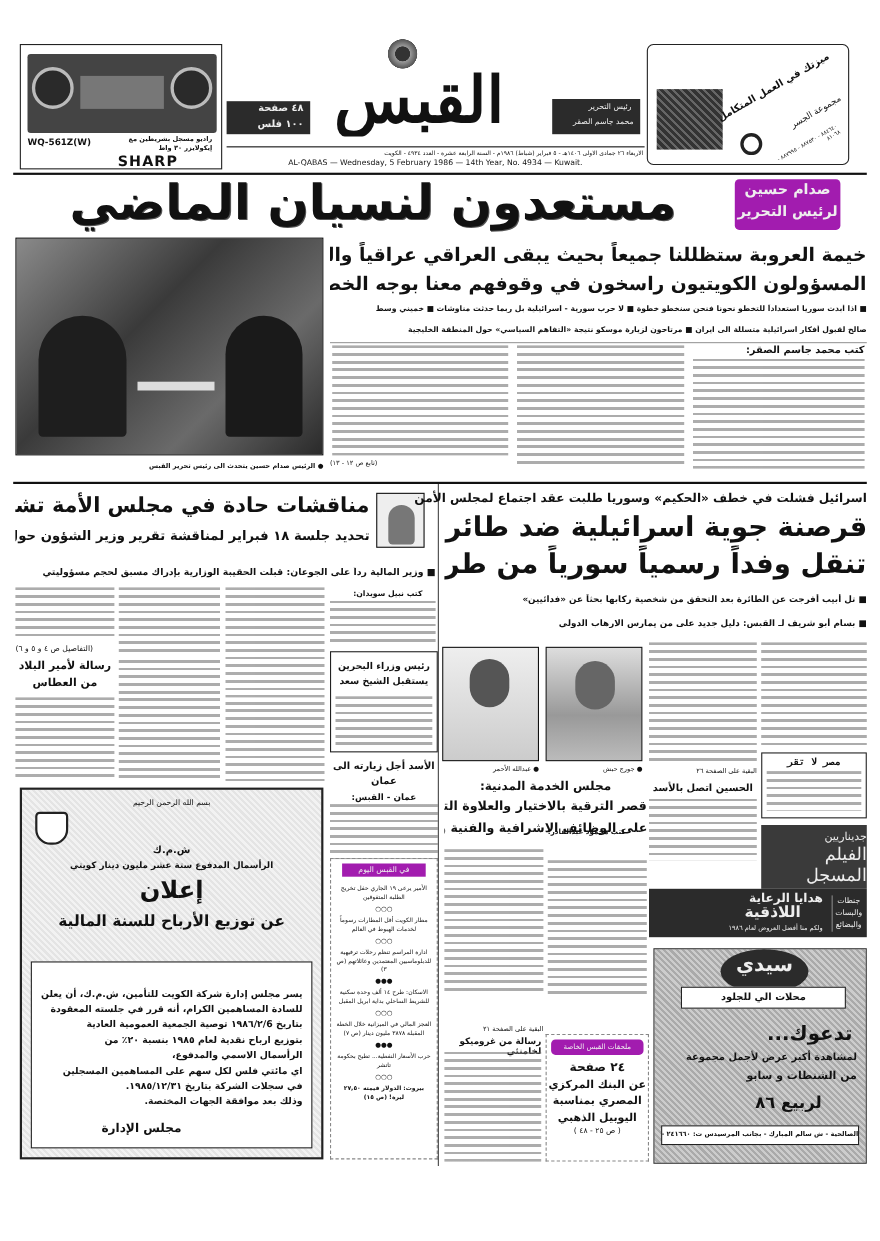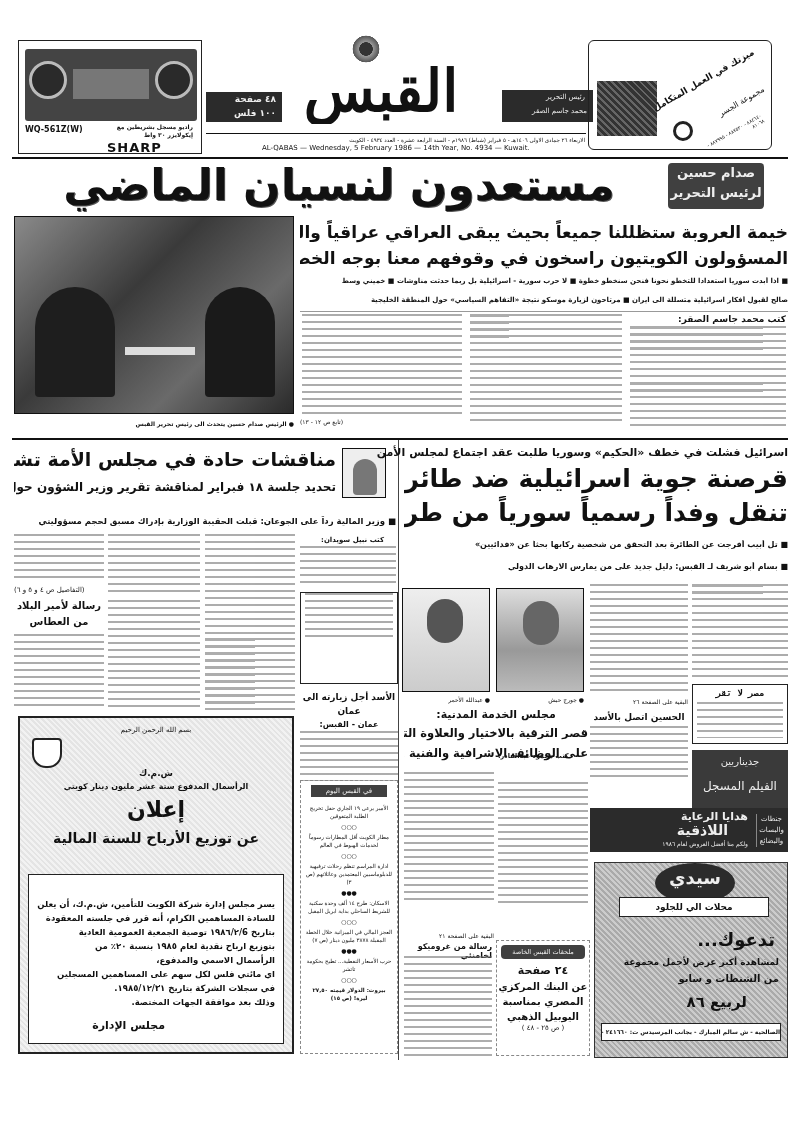--- a/index.html
+++ b/index.html
@@ -4,21 +4,21 @@
 <style>
   * { box-sizing: border-box; margin: 0; padding: 0; }
   html, body { width: 800px; height: 1128px; background: #ffffff; overflow: hidden; }
   body { position: relative; font-family: "DejaVu Sans", sans-serif; color: #111; direction: rtl; }
   .abs { position: absolute; }
   .rule { position: absolute; background: #111; }
   .txt { font-size: 5.5px; line-height: 7.2px; color: #222; text-align: justify; overflow: hidden; }
   .col-text { color: transparent; background-image: repeating-linear-gradient(180deg, #6a6a6a 0px, #6a6a6a 2.5px, transparent 2.5px, transparent 7px); opacity: 0.55; }
   .hl { font-family: "DejaVu Sans", sans-serif; font-weight: bold; color: #111; white-space: nowrap; text-align: center; overflow: hidden; }
   .box { border: 1.5px solid #222; }
-  .dark { background: #404040; color: #eee; }
+  .dark { background: #a21caf; color: #eee; }
   .photo { background: linear-gradient(135deg, #8a8a8a, #3a3a3a 40%, #6a6a6a 70%, #2a2a2a); border: 1px solid #111; }
   .ltr { direction: ltr; }
 </style>
 </head>
 <body>
 
 <div class="abs box" style="left:18px;top:40px;width:184px;height:114px;border-width:1px;">
   <div class="abs" style="left:6px;top:8px;width:172px;height:72px;background:#444;border-radius:3px;">
     <div class="abs" style="left:4px;top:12px;width:38px;height:38px;border-radius:50%;background:#2a2a2a;border:3px solid #bbb;"></div>
     <div class="abs" style="right:4px;top:12px;width:38px;height:38px;border-radius:50%;background:#2a2a2a;border:3px solid #bbb;"></div>
@@ -31,21 +31,21 @@
 </div>
 
 <div class="abs" style="left:206px;top:92px;width:76px;height:30px;background:#2b2b2b;">
   <div class="abs" style="right:6px;top:2px;font-size:9px;color:#eee;font-weight:bold;">٤٨ صفحة</div>
   <div class="abs" style="right:6px;top:16px;font-size:9px;color:#eee;font-weight:bold;">١٠٠ فلس</div>
 </div>
 
 <div class="abs" style="left:350px;top:34px;width:32px;height:30px;border-radius:50%;background:radial-gradient(circle,#333 30%,#999 32%,#555 60%,transparent 62%);"></div>
 <div class="abs hl" style="left:296px;top:58px;width:170px;font-size:58px;line-height:66px;font-family:'DejaVu Serif',serif;">القبس</div>
 
-<div class="abs" style="left:502px;top:90px;width:91px;height:32px;background:#2b2b2b;">
+<div class="abs" style="left:502px;top:90px;width:80px;height:32px;background:#2b2b2b;">
   <div class="abs" style="right:8px;top:3px;font-size:7px;color:#eee;">رئيس التحرير</div>
   <div class="abs" style="right:6px;top:17px;font-size:7px;color:#eee;">محمد جاسم الصقر</div>
 </div>
 
 <div class="rule" style="left:206px;top:133px;width:380px;height:1px;"></div>
 <div class="abs" style="left:260px;top:137px;width:325px;font-size:5.5px;white-space:nowrap;">الاربعاء ٢٦ جمادى الاولى ١٤٠٦هـ - ٥ فبراير (شباط) ١٩٨٦م - السنة الرابعة عشرة - العدد ٤٩٣٤ - الكويت</div>
 <div class="abs ltr" style="left:262px;top:144px;font-size:7px;white-space:nowrap;">AL-QABAS — Wednesday, 5 February 1986 — 14th Year, No. 4934 — Kuwait.</div>
 
 <div class="abs" style="left:588px;top:40px;width:184px;height:110px;border:1.5px solid #222;border-radius:6px;">
   <div class="abs" style="left:8px;top:40px;width:60px;height:55px;background:repeating-linear-gradient(45deg,#333 0 3px,#666 3px 5px);"></div>
@@ -91,20 +91,21 @@
 <div class="abs hl" style="left:14px;top:476px;width:322px;font-size:12px;line-height:22px;text-align:right;">تحديد جلسة ١٨ فبراير لمناقشة تقرير وزير الشؤون حول المخالفات الرياضية</div>
 <div class="abs" style="left:14px;top:516px;width:382px;font-size:8.5px;font-weight:bold;white-space:nowrap;overflow:hidden;">■ وزير المالية رداً على الجوعان: قبلت الحقيبة الوزارية بإدراك مسبق لحجم مسؤوليتي</div>
 <div class="abs" style="right:416px;top:536px;font-size:7px;font-weight:bold;">كتب نبيل سويدان:</div>
 <div class="abs txt col-text" style="left:300px;top:546px;width:96px;height:40px;">text</div>
 <div class="abs txt col-text" style="left:205px;top:534px;width:90px;height:100px;">text</div>
 <div class="abs txt col-text" style="left:108px;top:534px;width:92px;height:60px;">text</div>
 <div class="abs txt col-text" style="left:14px;top:534px;width:90px;height:46px;">text</div>
 <div class="abs" style="left:14px;top:586px;font-size:7px;">(التفاصيل ص ٤ و ٥ و ٦)</div>
 
 <div class="abs box" style="left:300px;top:592px;width:98px;height:92px;border-width:1px;">
+  <div class="hl" style="font-size:8.5px;line-height:14px;white-space:normal;padding:6px 4px;">رئيس وزراء البحرين يستقبل الشيخ سعد</div>
   <div class="txt col-text" style="margin:0 4px;height:48px;">text</div>
 </div>
 
 <div class="abs hl" style="left:14px;top:598px;width:90px;font-size:10px;line-height:16px;white-space:normal;">رسالة لأمير البلاد من العطاس</div>
 <div class="abs txt col-text" style="left:14px;top:634px;width:90px;height:76px;">text</div>
 <div class="abs txt col-text" style="left:108px;top:600px;width:92px;height:110px;">text</div>
 <div class="abs txt col-text" style="left:205px;top:638px;width:90px;height:72px;">text</div>
 
 <div class="abs box" style="left:18px;top:716px;width:276px;height:338px;background:repeating-linear-gradient(45deg,#f2f2f2 0 2px,#e4e4e4 2px 4px);border-width:2px;">
   <div class="abs" style="left:0;right:0;top:8px;text-align:center;font-size:7px;">بسم الله الرحمن الرحيم</div>
@@ -173,22 +174,22 @@
 
 <div class="abs box" style="left:692px;top:684px;width:96px;height:60px;border-width:1px;font-family:Liberation Mono, monospace;">
   <div style="font-size:9px;font-weight:bold;text-align:center;margin:3px 0;">مصر لا تقر</div>
   <div class="txt col-text" style="margin:0 4px;height:36px;">text</div>
 </div>
 
 <div class="abs" style="left:590px;top:712px;width:98px;font-size:9px;font-weight:bold;text-align:center;">الحسين اتصل بالأسد</div>
 <div class="abs txt col-text" style="left:590px;top:726px;width:98px;height:56px;">text</div>
 
 <div class="abs dark" style="left:692px;top:750px;width:96px;height:58px;background:#3a3a3a;">
-  <div style="font-size:10px;text-align:center;margin-top:6px;">جديناريين</div>
-  <div style="font-size:12px;text-align:center;margin-top:12px;">الفيلم المسجل</div>
+  <div style="font-size:10px;margin-top:6px;">جديناريين</div>
+  <div style="font-size:16px;text-align:right;margin-top:0;">الفيلم المسجل</div>
 </div>
 
 <div class="abs" style="left:404px;top:708px;width:184px;font-size:11px;font-weight:bold;text-align:center;">مجلس الخدمة المدنية:</div>
 <div class="abs hl" style="left:404px;top:724px;width:184px;font-size:11.5px;line-height:18px;">قصر الترقية بالاختيار والعلاوة التشجيعية</div>
 <div class="abs hl" style="left:404px;top:744px;width:184px;font-size:11.5px;line-height:18px;">على الوظائف الاشرافية والفنية والحرفية</div>
 <div class="abs" style="left:498px;top:752px;width:90px;font-size:6.5px;font-weight:bold;text-align:left;">كتب محمود عبدالقادر:</div>
 <div class="abs txt col-text" style="left:498px;top:782px;width:90px;height:122px;">text</div>
 <div class="abs txt col-text" style="left:404px;top:772px;width:90px;height:130px;">text</div>
 <div class="abs" style="left:404px;top:932px;width:90px;font-size:6px;text-align:right;">البقية على الصفحة ٢١</div>
 

